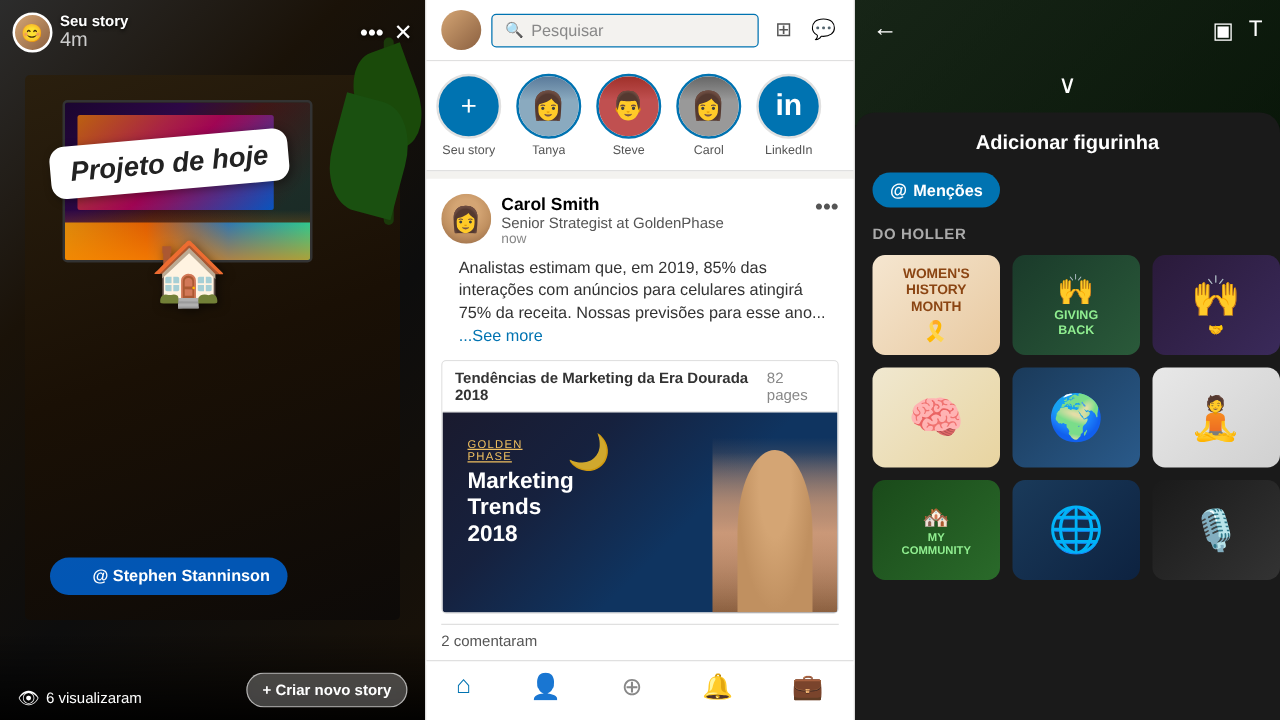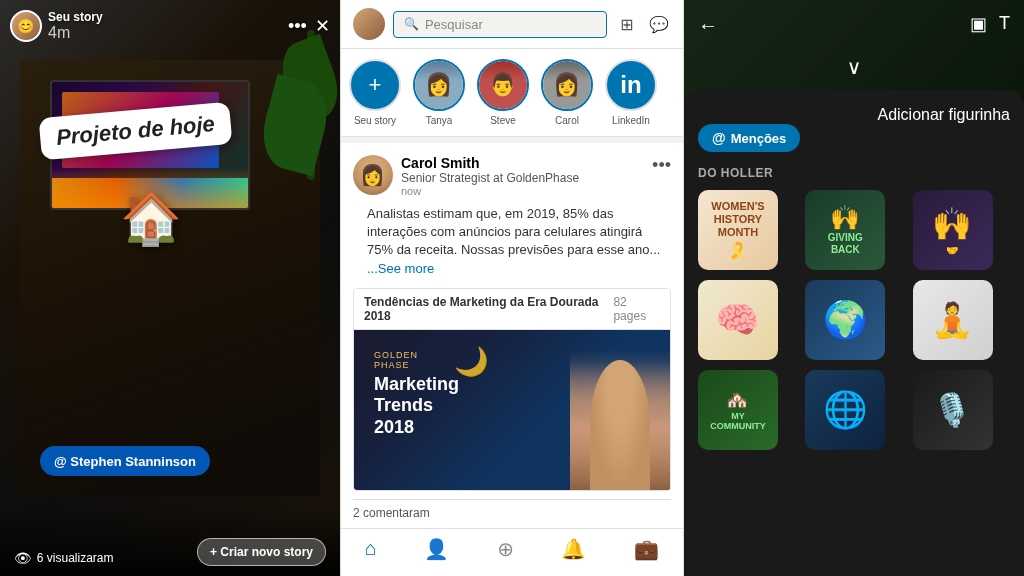--- a/index.html
+++ b/index.html
@@ -187,20 +187,21 @@
       left: 40px;
       background: rgba(0, 100, 210, 0.85);
       border-radius: 20px;
       padding: 6px 14px;
       z-index: 10;
     }
     .mention-text {
       color: #fff;
       font-size: 13px;
       font-weight: 600;
+      margin-left: 20px;
     }
 
     
     .story-footer {
       position: absolute;
       bottom: 0;
       left: 0;
       right: 0;
       height: 70px;
       background: linear-gradient(to top, rgba(0,0,0,0.9), transparent);
@@ -424,20 +425,21 @@
       position: absolute;
       left: 20px;
       top: 20px;
       color: #fff;
     }
     .doc-brand {
       font-size: 9px;
       color: #f0c060;
       letter-spacing: 1px;
       margin-bottom: 4px;
+      text-decoration: underline;
     }
     .doc-title-text {
       font-size: 18px;
       font-weight: 800;
       color: #fff;
       line-height: 1.2;
     }
     .doc-person {
       position: absolute;
       right: 0;
@@ -551,23 +553,24 @@
       padding: 16px 14px;
       position: absolute;
       bottom: 0;
       left: 0;
       right: 0;
       top: 90px;
       z-index: 10;
     }
     .sticker-drawer-title {
       font-size: 16px;
-      font-weight: 400;
-      color: #fff;
-      text-align: right;
+      font-weight: 700;
+      color: #fff;
+      text-align: center;
+      margin-bottom: 14px;
     }
 
     
     .mentions-chip {
       display: inline-flex;
       align-items: center;
       gap: 5px;
       background: #0073b1;
       border-radius: 20px;
       padding: 6px 14px;
@@ -593,21 +596,21 @@
       letter-spacing: 0.5px;
     }
 
     
     .sticker-grid {
       display: grid;
       grid-template-columns: repeat(3, 1fr);
       gap: 10px;
     }
     .sticker-cell {
-      width: 80px;
+      width: 102px;
       height: 80px;
       border-radius: 10px;
       overflow: hidden;
       display: flex;
       align-items: center;
       justify-content: center;
       cursor: pointer;
     }
 
     

